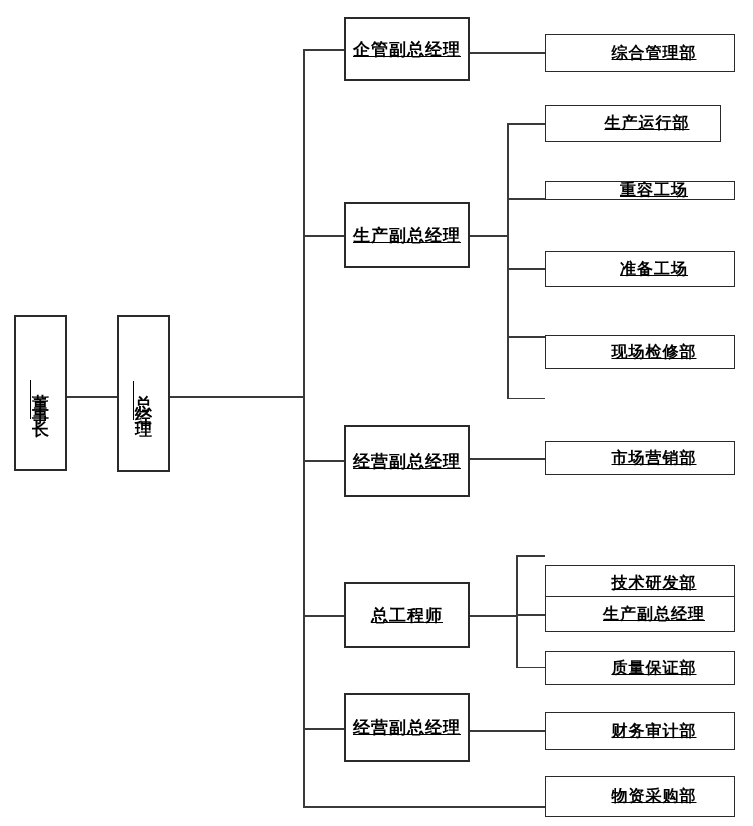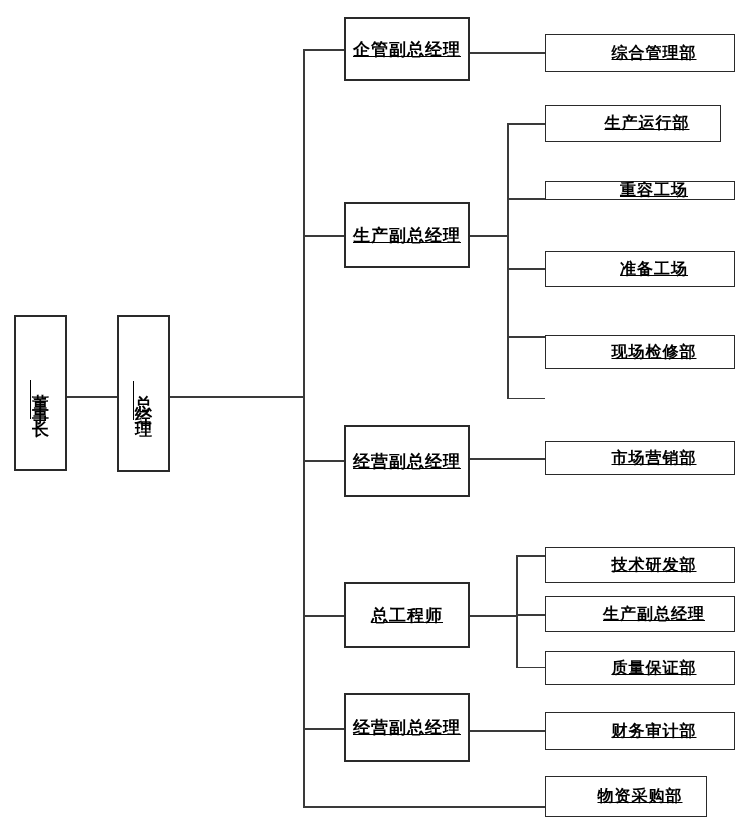--- a/index.html
+++ b/index.html
@@ -90,33 +90,33 @@
   </div>
   <div class="node dept" style="left:545px;top:251px;width:190px;height:36px">
     <span>准备工场</span>
   </div>
   <div class="node dept" style="left:545px;top:335px;width:190px;height:34px">
     <span>现场检修部</span>
   </div>
   <div class="node dept" style="left:545px;top:441px;width:190px;height:34px">
     <span>市场营销部</span>
   </div>
-  <div class="node dept" style="left:545px;top:547px;width:190px;height:36px">
+  <div class="node dept" style="left:545px;top:565px;width:190px;height:36px">
     <span>技术研发部</span>
   </div>
   <div class="node dept" style="left:545px;top:596px;width:190px;height:36px">
     <span>生产副总经理</span>
   </div>
   <div class="node dept" style="left:545px;top:651px;width:190px;height:34px">
     <span>质量保证部</span>
   </div>
   <div class="node dept" style="left:545px;top:712px;width:190px;height:38px">
     <span>财务审计部</span>
   </div>
-  <div class="node dept" style="left:545px;top:776px;width:162px;height:41px">
+  <div class="node dept" style="left:545px;top:776px;width:190px;height:41px">
     <span>物资采购部</span>
   </div>
 
   <div class="line h" style="left:67px;top:396px;width:50px"></div>
   <div class="line h" style="left:170px;top:396px;width:134px"></div>
 
   <div class="line v" style="left:303px;top:49px;height:758px"></div>
 
   <div class="line h" style="left:303px;top:49px;width:41px"></div>
   <div class="line h" style="left:303px;top:235px;width:41px"></div>

